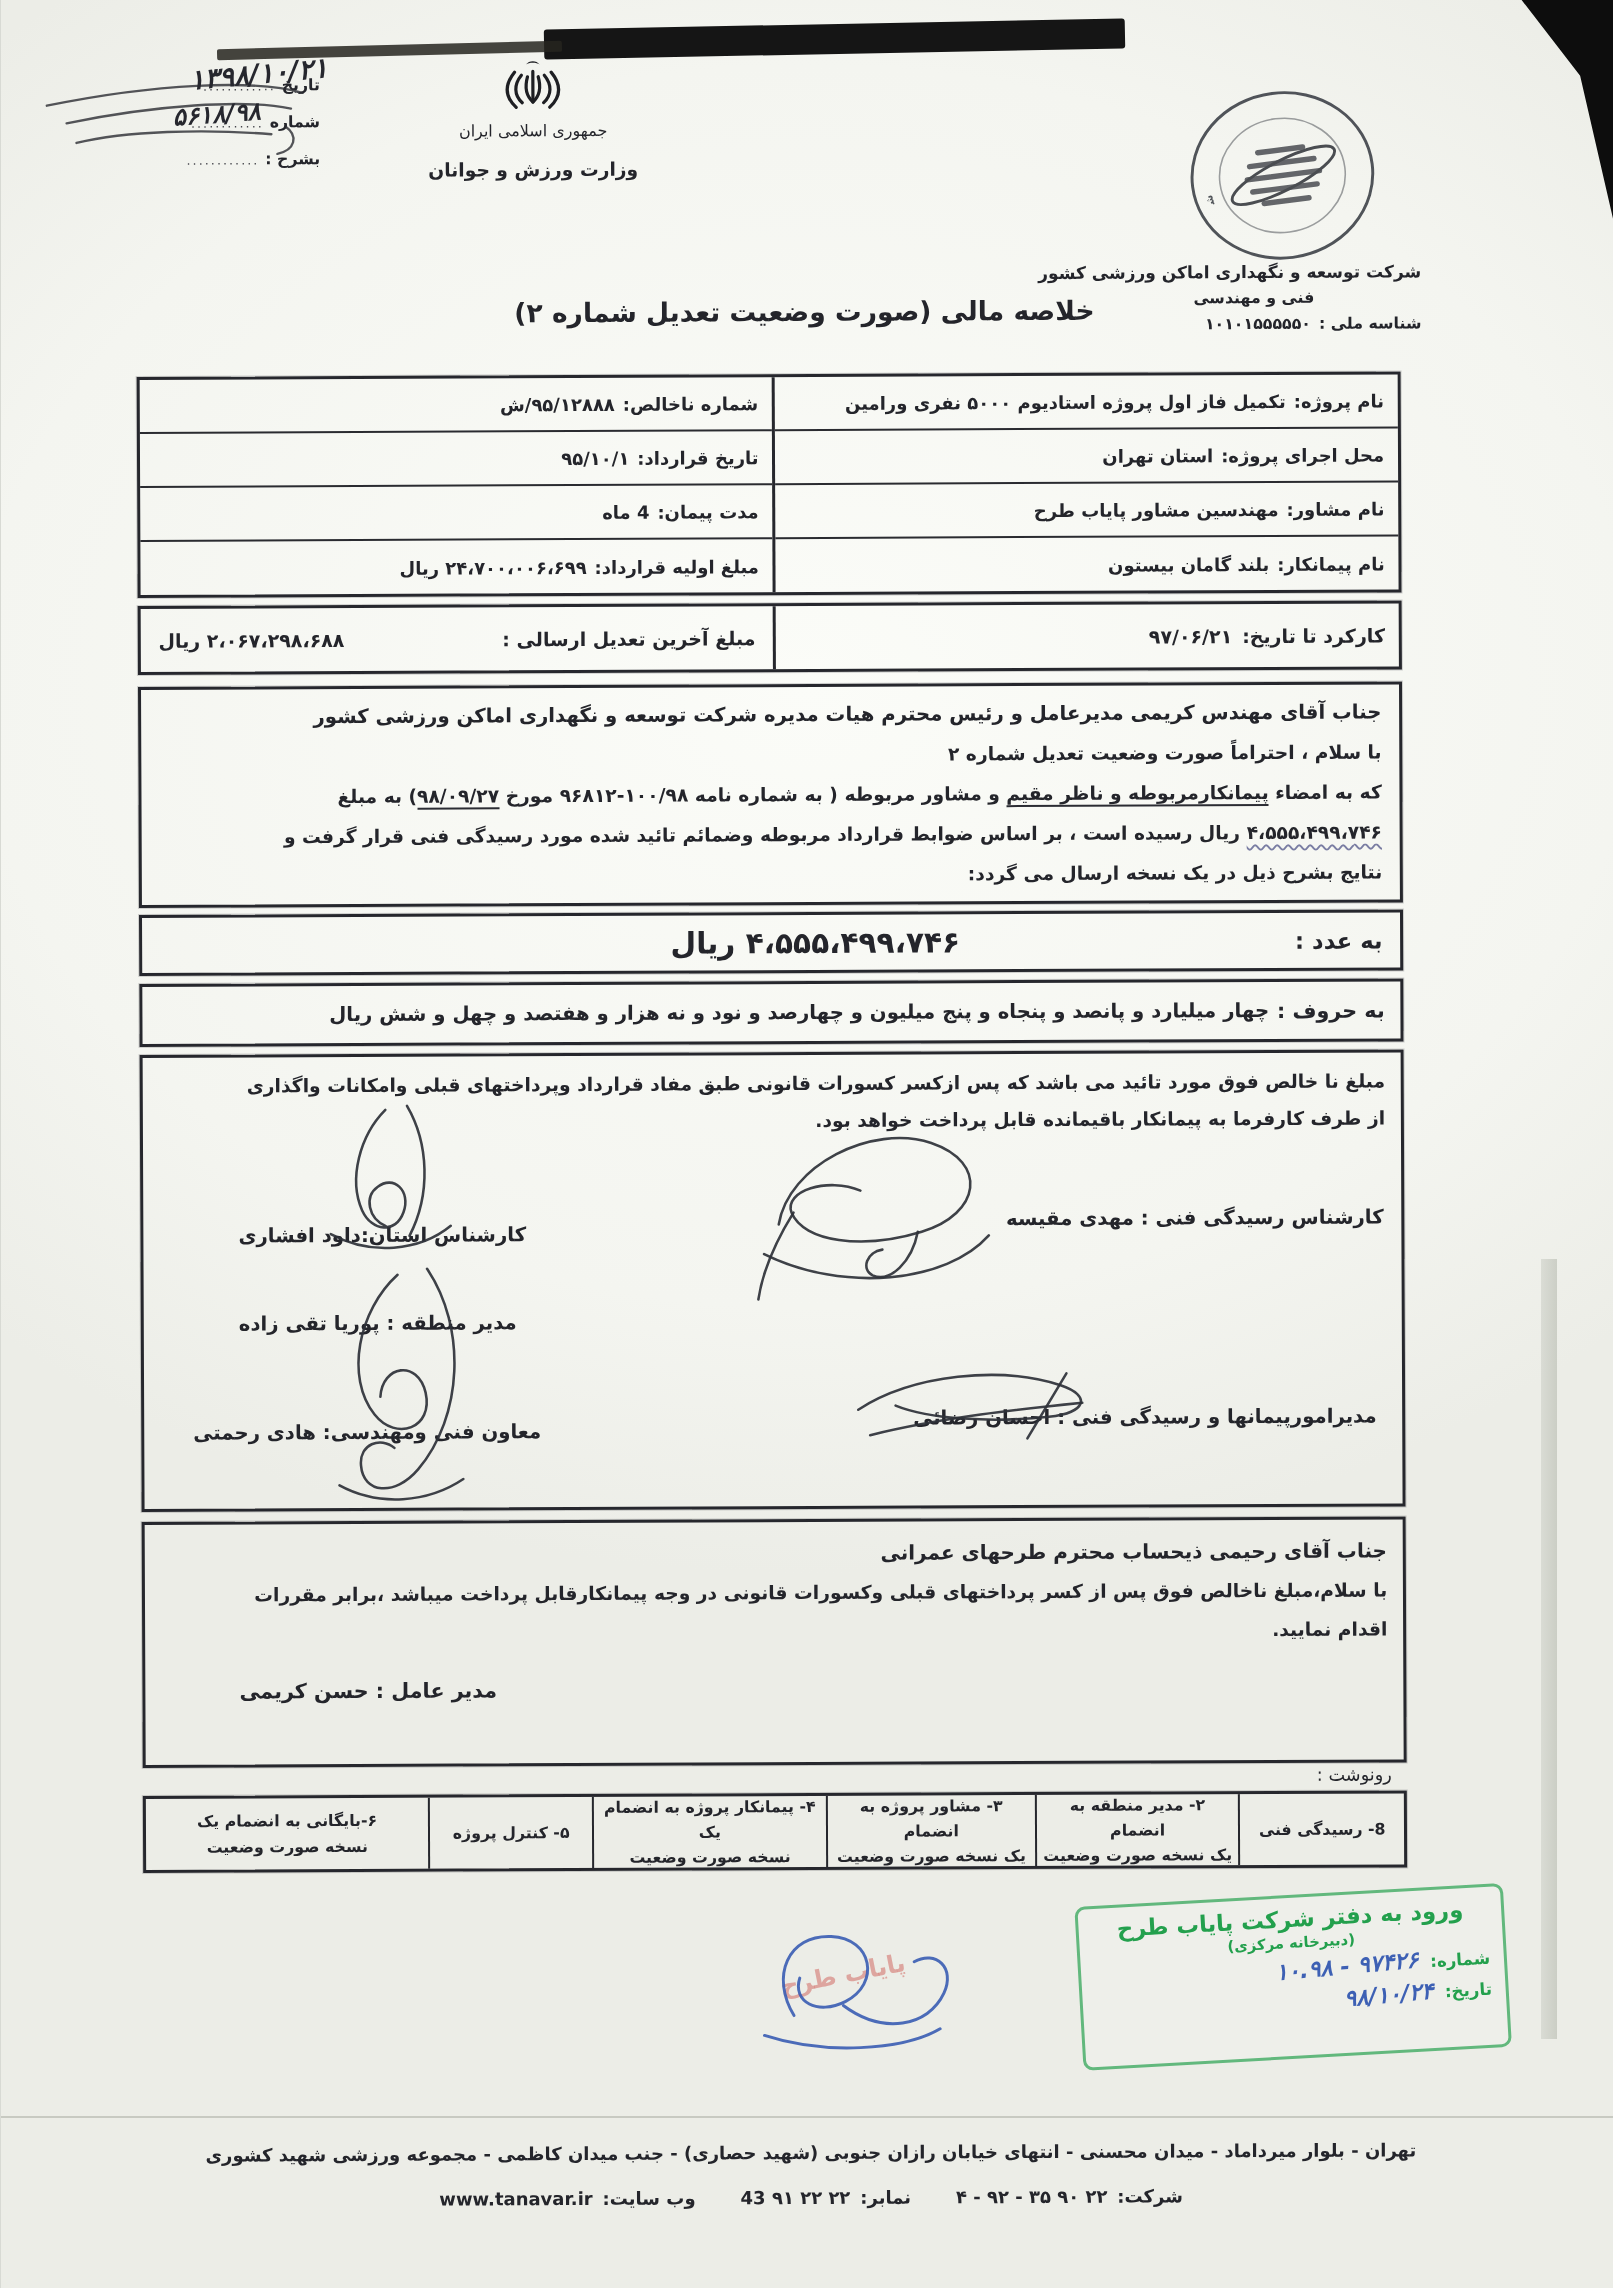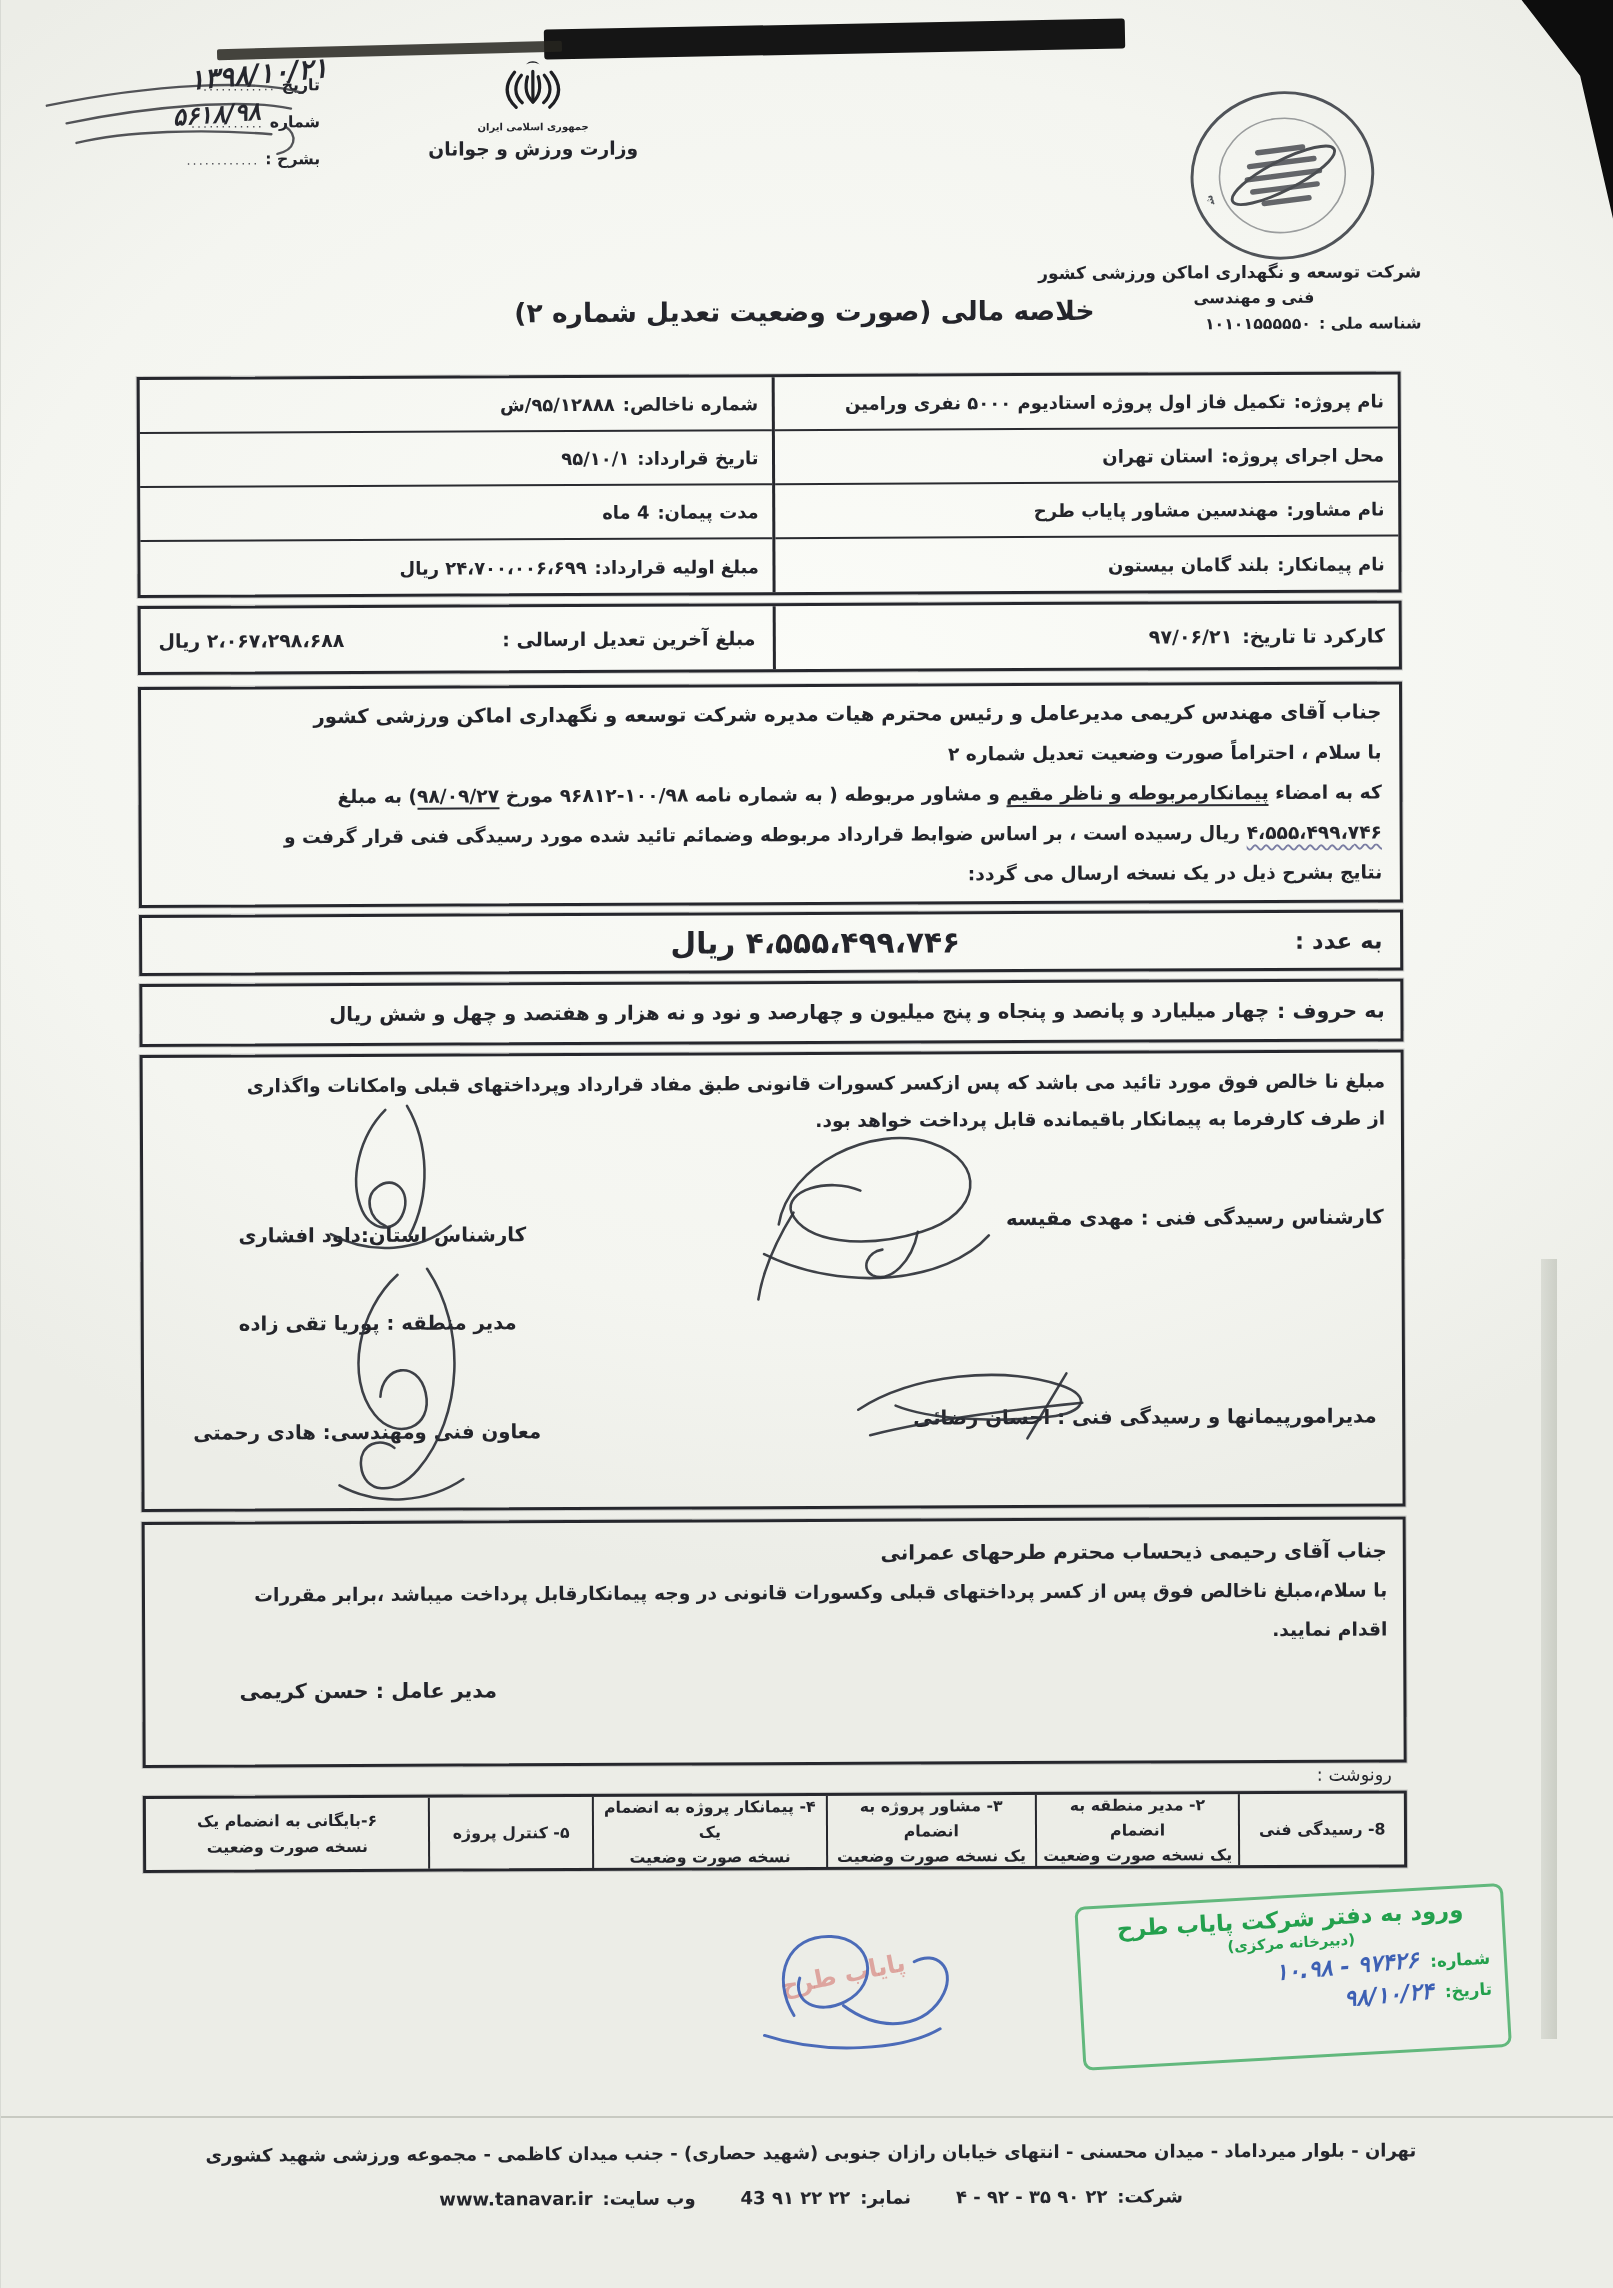--- a/index.html
+++ b/index.html
@@ -20,22 +20,22 @@
   
   .lh-fields{position:absolute;left:25.6px;top:73px;width:299px;font-size:15.8px;font-weight:700}
   .lh-row{display:flex;align-items:baseline;gap:5.9px;height:37px}
   .lh-dots{letter-spacing:2px;color:#46474d;font-weight:400;font-size:12.8px}
   .hand-date{position:absolute;right:-7.9px;top:-17.7px;font-size:27.6px;font-weight:700;font-style:italic;transform:rotate(-5deg);letter-spacing:1px;white-space:nowrap;color:#26272e}
   .hand-no{position:absolute;right:59px;top:23.6px;font-size:24.6px;font-weight:700;font-style:italic;transform:rotate(-4deg);white-space:nowrap;color:#26272e}
   .lh-flourish{position:absolute;left:-13.8px;top:-9.9px}
 
   .gov{position:absolute;left:424px;top:55px;width:227px;text-align:center}
   .gov .emblem{display:block;margin:0 auto 3.9px}
-  .gov-rep{font-size:10px;font-weight:700}
-  .gov-min{font-size:18.7px;font-weight:700;margin-top:6px}
+  .gov-rep{font-size:16px;font-weight:400}
+  .gov-min{font-size:18.7px;font-weight:700;margin-top:19px}
 
   .round-stamp{position:absolute;left:1190px;top:87px;transform:rotate(-7deg);opacity:.88}
 
   .company{position:absolute;right:189px;top:264px;width:364px;text-align:right}
   .company-name{font-size:17px;font-weight:700;white-space:nowrap}
   .company-dept{font-size:15.8px;font-weight:700;text-align:center;width:335px;margin-top:5.9px}
   .company-id{font-size:15.8px;font-weight:700;margin-top:6.9px;display:flex;gap:7.9px}
 
   .doc-title{position:absolute;left:158px;top:296px;width:1300px;text-align:center;font-size:26.6px;font-weight:700;letter-spacing:0.5px}
 

